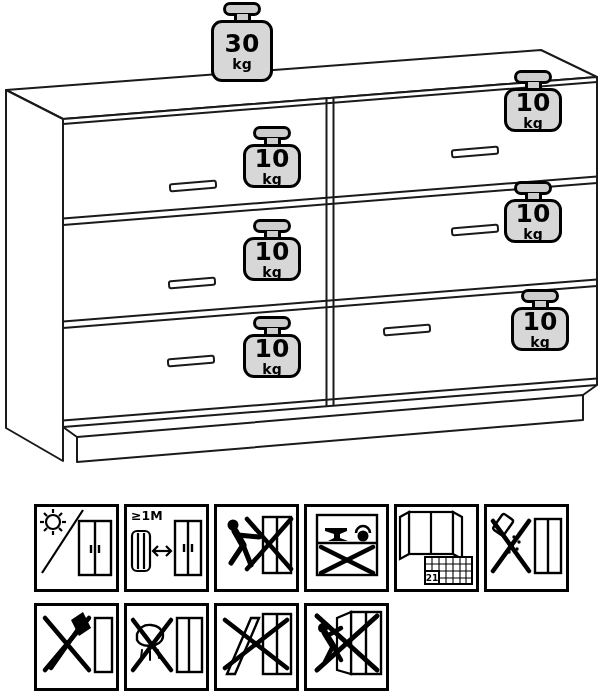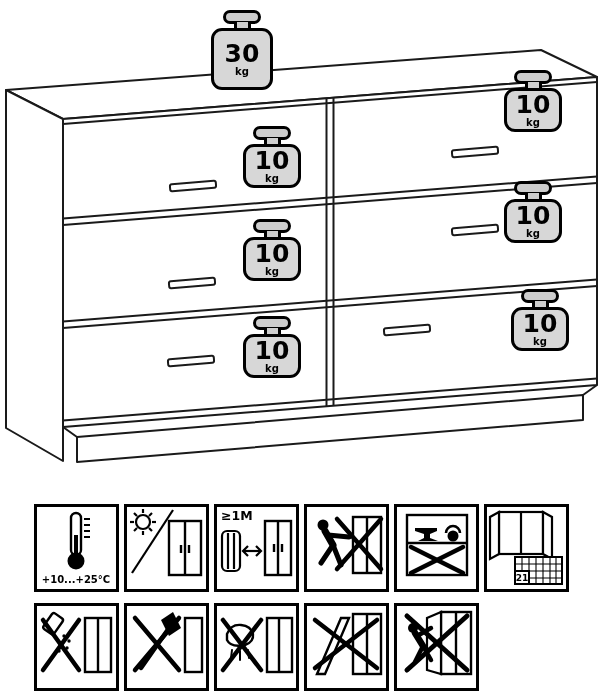--- a/index.html
+++ b/index.html
@@ -39,21 +39,21 @@
     margin-top: -2px;
     width: 58px; height: 44px;
     background: #d7d7d7;
     border: 3.5px solid #000;
     border-radius: 11px;
     display: flex; flex-direction: column;
     align-items: center; justify-content: center;
   }
   .weight-top .w-body { width: 62px; height: 62px; }
   .w-value { font-size: 25px; font-weight: bold; line-height: 1; color: #000; }
-  .w-unit  { font-size: 10px; font-weight: bold; line-height: 1; margin-top: 1px; color: #000; }
+  .w-unit  { font-size: 14px; font-weight: bold; line-height: 1; margin-top: 1px; color: #000; }
 
   
   .tiles {
     position: absolute;
     left: 34px; top: 504px;
     display: grid;
     grid-template-columns: repeat(6, 85px);
     grid-template-rows: 88px 88px;
     column-gap: 5px;
     row-gap: 11px;
@@ -89,21 +89,21 @@
     <g stroke="#1a1a1a" stroke-width="2" fill="#fff">
       <rect x="170" y="182.5" width="46" height="7" rx="2" transform="rotate(-4.5 193 186)"></rect>
       <rect x="169" y="279.5" width="46" height="7" rx="2" transform="rotate(-4.5 192 283)"></rect>
       <rect x="168" y="357.5" width="46" height="7" rx="2" transform="rotate(-4.5 191 361)"></rect>
       <rect x="452" y="148.5" width="46" height="7" rx="2" transform="rotate(-4.5 475 152)"></rect>
       <rect x="452" y="226.5" width="46" height="7" rx="2" transform="rotate(-4.5 475 230)"></rect>
       <rect x="384" y="326.5" width="46" height="7" rx="2" transform="rotate(-4.5 407 330)"></rect>
     </g>
   </svg>
 
-  <div class="weight weight-top" style="left:211px; top:10px;">
+  <div class="weight weight-top" style="left:211px; top:2px;">
     <div class="w-handle"></div>
     <div class="w-neck"></div>
     <div class="w-body">
       <div class="w-value">30</div>
       <div class="w-unit">kg</div>
     </div>
   </div>
 
   <div class="weight" style="left:504px; top:70px;">
     <div class="w-handle"></div>
@@ -155,34 +155,20 @@
     <div class="w-neck"></div>
     <div class="w-body">
       <div class="w-value">10</div>
       <div class="w-unit">kg</div>
     </div>
   </div>
 
   <div class="tiles">
 
 
-    <div class="tile">
-      <svg width="79" height="82" viewBox="0 0 79 82">
-        <g>
-          <rect x="34" y="6" width="10" height="42" rx="5" fill="#fff" stroke="#000" stroke-width="2.4"></rect>
-          <rect x="37" y="28" width="4" height="22" fill="#000"></rect>
-          <circle cx="39" cy="54" r="8.5" fill="#000"></circle>
-          <line x1="47" y1="12" x2="53" y2="12" stroke="#000" stroke-width="2"></line>
-          <line x1="47" y1="18" x2="53" y2="18" stroke="#000" stroke-width="2"></line>
-          <line x1="47" y1="24" x2="53" y2="24" stroke="#000" stroke-width="2"></line>
-          <line x1="47" y1="30" x2="53" y2="30" stroke="#000" stroke-width="2"></line>
-        </g>
-        <text x="39" y="76" text-anchor="middle" font-weight="bold" font-size="10">+10...+25°C</text>
-      </svg>
-    </div>
 
     <div class="tile">
       <svg width="79" height="82" viewBox="0 0 79 82">
         <g stroke="#000" stroke-width="2.2">
           <circle cx="16" cy="15" r="7" fill="#fff"></circle>
           <line x1="16" y1="2" x2="16" y2="6"></line>
           <line x1="16" y1="24" x2="16" y2="28"></line>
           <line x1="3" y1="15" x2="7" y2="15"></line>
           <line x1="25" y1="15" x2="29" y2="15"></line>
           <line x1="7" y1="6" x2="10" y2="9"></line>

